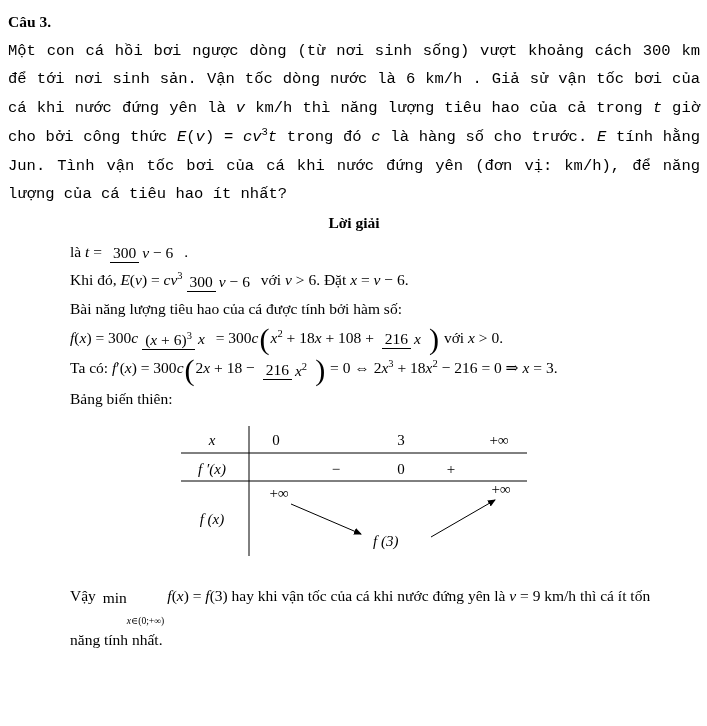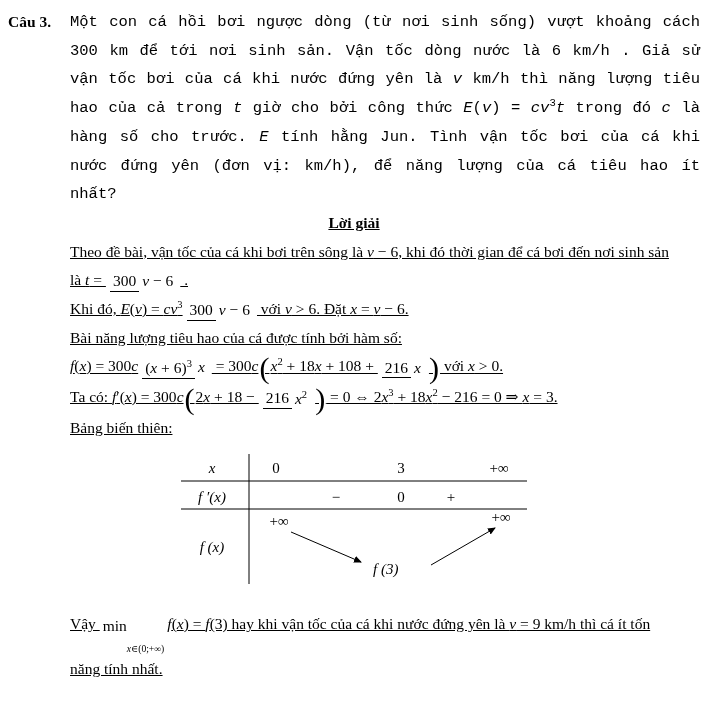--- a/index.html
+++ b/index.html
@@ -3,25 +3,25 @@
 <meta charset="utf-8">
 <style>
   html,body { margin:0; padding:0; background:#fff; }
   body {
     width:707px; min-height:726px;
     font-family:"Liberation Serif","DejaVu Serif",serif;
     font-size:15.5px; color:#000;
   }
   .page { padding:8px 7px 10px 8px; }
 
-  .question-row { display:flex; }
+  .question-row { display:flex;flex-direction:column; }
   .qlabel { font-weight:bold; width:62px; flex-shrink:0; line-height:1.85; }
   .qbody { flex:1; text-align:justify; line-height:1.85;font-family:Liberation Mono, monospace; }
 
-  .para { margin:0 0 0 62px; line-height:1.85; text-align:justify;text-decoration:underline; }
+  .para { margin:0 0 0 62px; line-height:1.85; text-align:justify; }
   .center { text-align:center; font-weight:bold; margin-left:0; }
 
   .mi { font-style:italic; }
   sup { font-size:0.68em; }
 
   .frac { display:inline-flex; flex-direction:row; text-align:center;
           vertical-align:middle; margin:0 4px; line-height:1.25; }
   .frac .num { border-bottom:1px solid #000; padding:0 3px; }
   .frac .den { padding:0 3px; }
 
@@ -41,21 +41,20 @@
 
 <div class="page">
 
   <div class="question-row">
     <div class="qlabel">Câu 3.</div>
     <div class="qbody">Một con cá hồi bơi ngược dòng (từ nơi sinh sống) vượt khoảng cách 300 km để tới nơi sinh sản. Vận tốc dòng nước là 6 km/h . Giả sử vận tốc bơi của cá khi nước đứng yên là <i class="mi">v</i> km/h thì năng lượng tiêu hao của cả trong <i class="mi">t</i> giờ cho bởi công thức <i class="mi">E</i>(<i class="mi">v</i>) = <i class="mi">cv</i><sup>3</sup><i class="mi">t</i> trong đó <i class="mi">c</i> là hàng số cho trước. <i class="mi">E</i> tính hằng Jun. Tình vận tốc bơi của cá khi nước đứng yên (đơn vị: km/h), để năng lượng của cá tiêu hao ít nhất?</div>
   </div>
 
   <p class="para center">Lời giải</p>
 
-  <p class="para">Theo đề bài, vận tốc của cá khi bơi trên sông là <i class="mi">v</i> − 6, khi đó thời gian để cá bơi đến nơi sinh sản</p>
 
   <p class="para">là <i class="mi">t</i> = <span class="frac">
         <span class="num">300</span>
         <span class="den"><i class="mi">v</i> − 6</span>
       </span> .</p>
 
   <p class="para">Khi đó, <i class="mi">E</i>(<i class="mi">v</i>) = <i class="mi">cv</i><sup>3</sup><span class="frac">
         <span class="num">300</span>
         <span class="den"><i class="mi">v</i> − 6</span>
       </span> với <i class="mi">v</i> &gt; 6. Đặt <i class="mi">x</i> = <i class="mi">v</i> − 6.</p>

